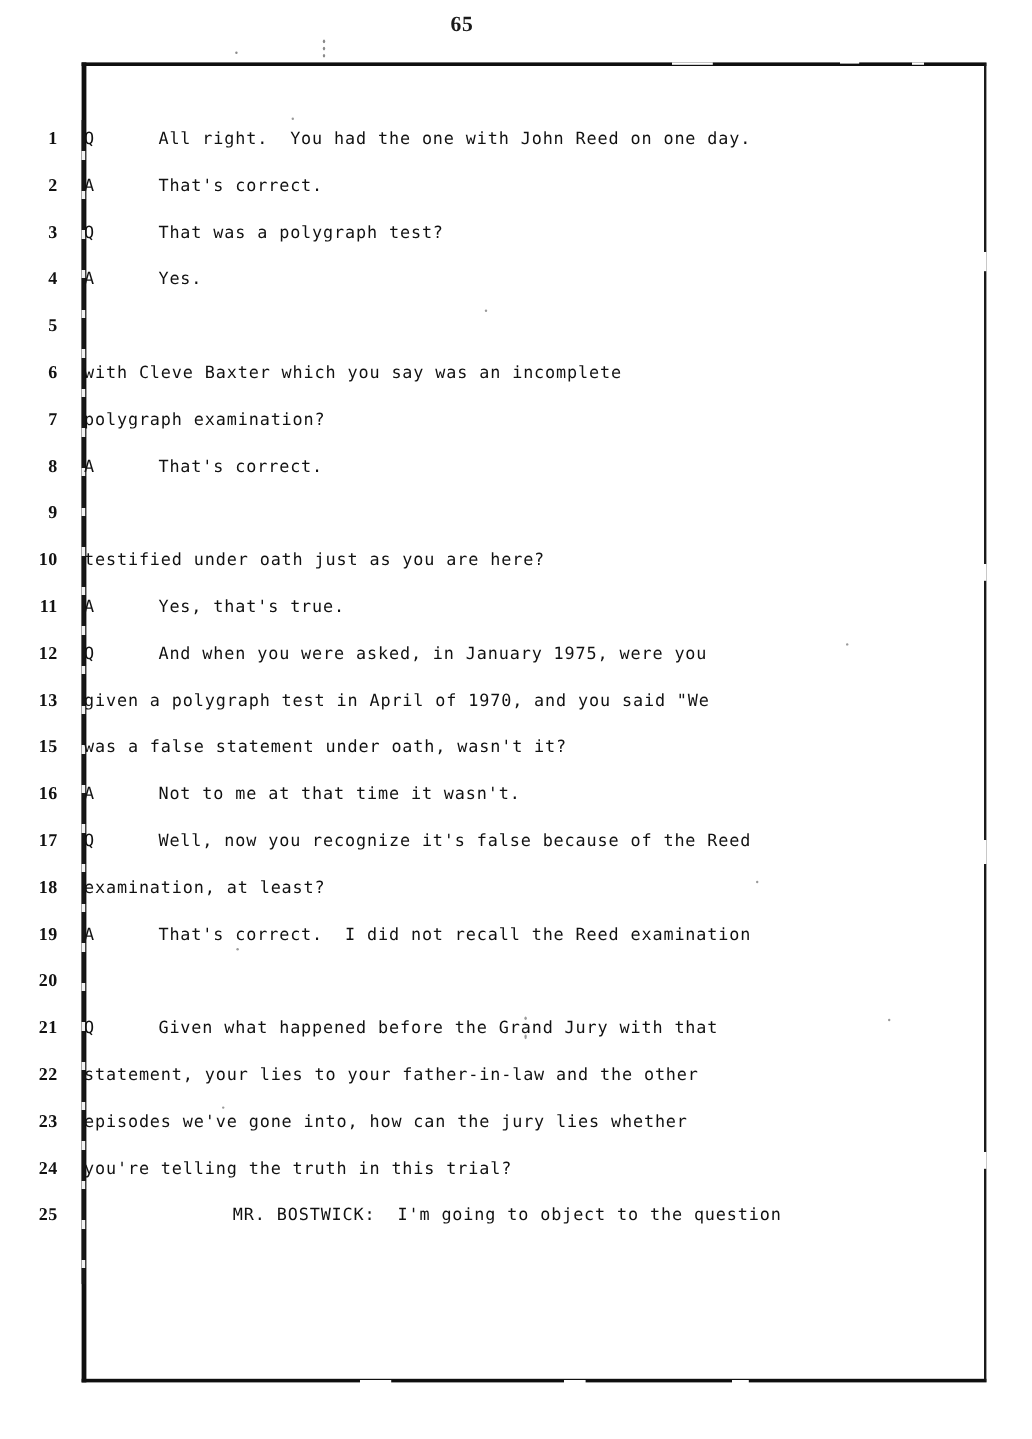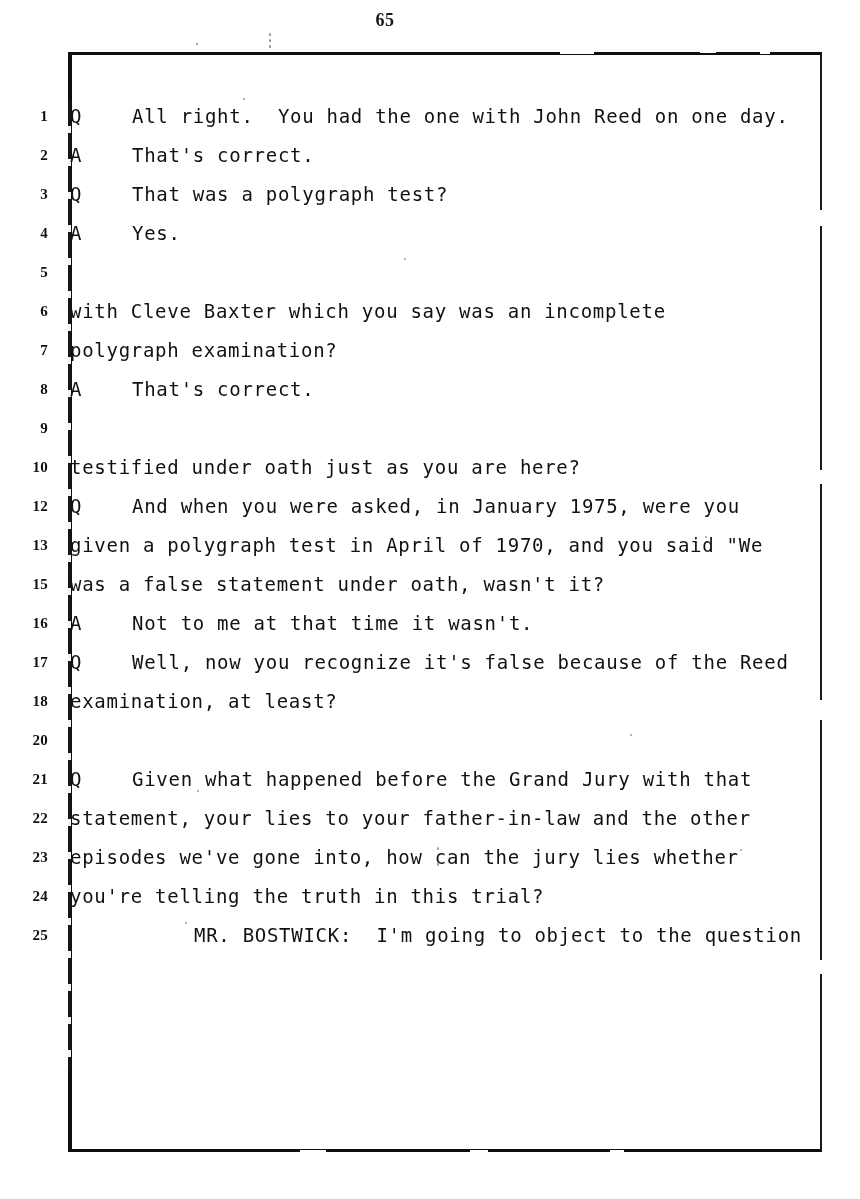--- a/index.html
+++ b/index.html
@@ -117,21 +117,21 @@
     font-size: 15px;
     color: #111111;
     line-height: 24px;
     letter-spacing: 0.3px;
   }
   .line-text {
     flex: 1 1 auto;
     padding-left: 14px;
     box-sizing: border-box;
     font-family: "DejaVu Sans Mono", "Liberation Mono", monospace;
-    font-size: 19px;
+    font-size: 14px;
     line-height: 24px;
     letter-spacing: 0.72px;
     white-space: pre;
     color: #111111;
   }
   
   .spk {
     display: inline-block;
     width: 62px;
   }
@@ -214,20 +214,24 @@
       <div class="line-text"><span class="spk">A</span><span>That's correct.</span></div>
     </div>
     <div class="tline">
       <div class="line-no">9</div>
     </div>
     <div class="tline">
       <div class="line-no">10</div>
       <div class="line-text"><span>testified under oath just as you are here?</span></div>
     </div>
     <div class="tline">
+      <div class="line-no">11</div>
+      <div class="line-text"><span class="spk">A</span><span>Yes, that's true.</span></div>
+    </div>
+    <div class="tline">
       <div class="line-no">12</div>
       <div class="line-text"><span class="spk">Q</span><span>And when you were asked, in January 1975, were you</span></div>
     </div>
     <div class="tline">
       <div class="line-no">13</div>
       <div class="line-text"><span>given a polygraph test in April of 1970, and you said "We</span></div>
     </div>
     <div class="tline">
       <div class="line-no">15</div>
       <div class="line-text"><span>was a false statement under oath, wasn't it?</span></div>
@@ -236,20 +240,24 @@
       <div class="line-no">16</div>
       <div class="line-text"><span class="spk">A</span><span>Not to me at that time it wasn't.</span></div>
     </div>
     <div class="tline">
       <div class="line-no">17</div>
       <div class="line-text"><span class="spk">Q</span><span>Well, now you recognize it's false because of the Reed</span></div>
     </div>
     <div class="tline">
       <div class="line-no">18</div>
       <div class="line-text"><span>examination, at least?</span></div>
+    </div>
+    <div class="tline">
+      <div class="line-no">19</div>
+      <div class="line-text"><span class="spk">A</span><span>That's correct.  I did not recall the Reed examination</span></div>
     </div>
     <div class="tline">
       <div class="line-no">20</div>
     </div>
     <div class="tline">
       <div class="line-no">21</div>
       <div class="line-text"><span class="spk">Q</span><span>Given what happened before the Grand Jury with that</span></div>
     </div>
     <div class="tline">
       <div class="line-no">22</div>

